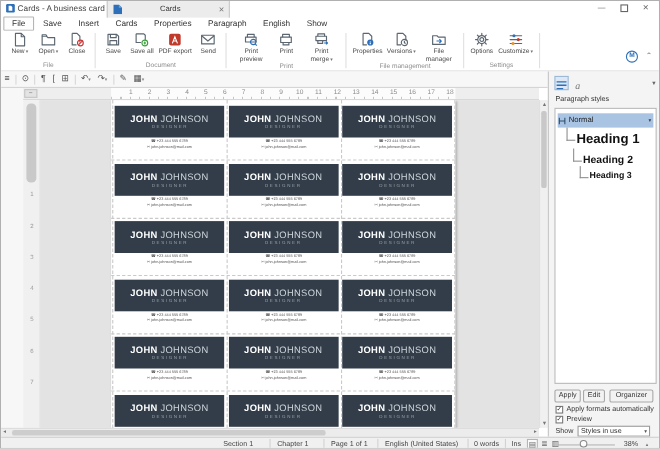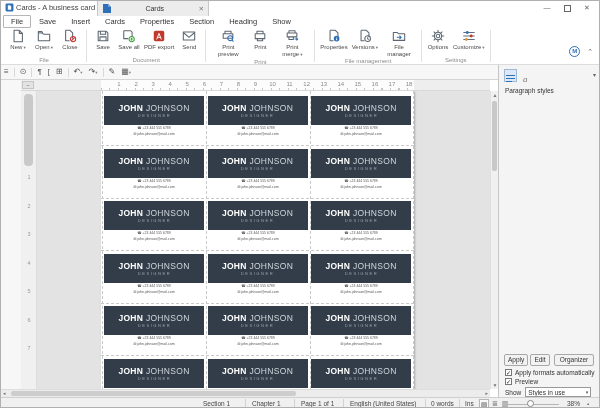--- a/index.html
+++ b/index.html
@@ -124,22 +124,22 @@
     <span class="winctl wc-max"><span class="box"></span></span>
     <span class="winctl wc-close">✕</span>
   </div>
 
   <div class="menubar" id="menubar">
       <span class="menu-item active">File</span>
       <span class="menu-item">Save</span>
       <span class="menu-item">Insert</span>
       <span class="menu-item">Cards</span>
       <span class="menu-item">Properties</span>
-      <span class="menu-item">Section</span>
-      <span class="menu-item">Heading</span>
+      <span class="menu-item">Paragraph</span>
+      <span class="menu-item">English</span>
       <span class="menu-item">Show</span>
     </div>
 
   <div class="ribbon">
 
     <div class="rgroup">
       <div class="rbtns">
         <div class="rbtn">
           <svg class="ric" viewBox="0 0 16 16" fill="none" stroke="#5b6670" stroke-width="1.2" stroke-linejoin="round">
               <path d="M3.5 1.5h6l3.5 3.5v9.5h-9.5z"></path>
@@ -610,20 +610,35 @@
         </svg>
     </div>
     <div class="sb-tabicon" style="left:21px">
       <svg width="11" height="11" viewBox="0 0 11 11">
           <text x="2" y="9" font-size="9" font-style="italic" fill="#777" font-family="Liberation Serif, serif">a</text>
         </svg>
     </div>
     <span class="sb-collapse">▾</span>
     <div class="sb-label">Paragraph styles</div>
 
+    <div class="treebox">
+      <div class="stylerow-sel">
+        <svg width="8" height="8" viewBox="0 0 8 8">
+            <path d="M1.5 1v6M6.5 1v6M1.5 4h5" stroke="#31506e" stroke-width="1" fill="none"></path>
+          </svg>
+        <span class="nm">Normal</span>
+        <span class="dd">▾</span>
+      </div>
+      <div class="conn" style="left:10px;top:17px;width:7px;height:11px"></div>
+      <div class="hrow" style="left:19px;top:20px;font-size:12px">Heading 1</div>
+      <div class="conn" style="left:16px;top:36px;width:7px;height:11px"></div>
+      <div class="hrow" style="left:25px;top:41px;font-size:9.5px">Heading 2</div>
+      <div class="conn" style="left:22px;top:52px;width:7px;height:10px"></div>
+      <div class="hrow" style="left:31px;top:56px;font-size:8px">Heading 3</div>
+    </div>
 
     <button class="sb-btn" style="left:5px;width:24px">Apply</button>
     <button class="sb-btn" style="left:31px;width:20px">Edit</button>
     <button class="sb-btn" style="left:55px;width:40px">Organizer</button>
 
     <div class="cbrow" style="top:304px">
       <span class="cbox">✓</span>
       <span class="cblabel">Apply formats automatically</span>
     </div>
     <div class="cbrow" style="top:313px">

